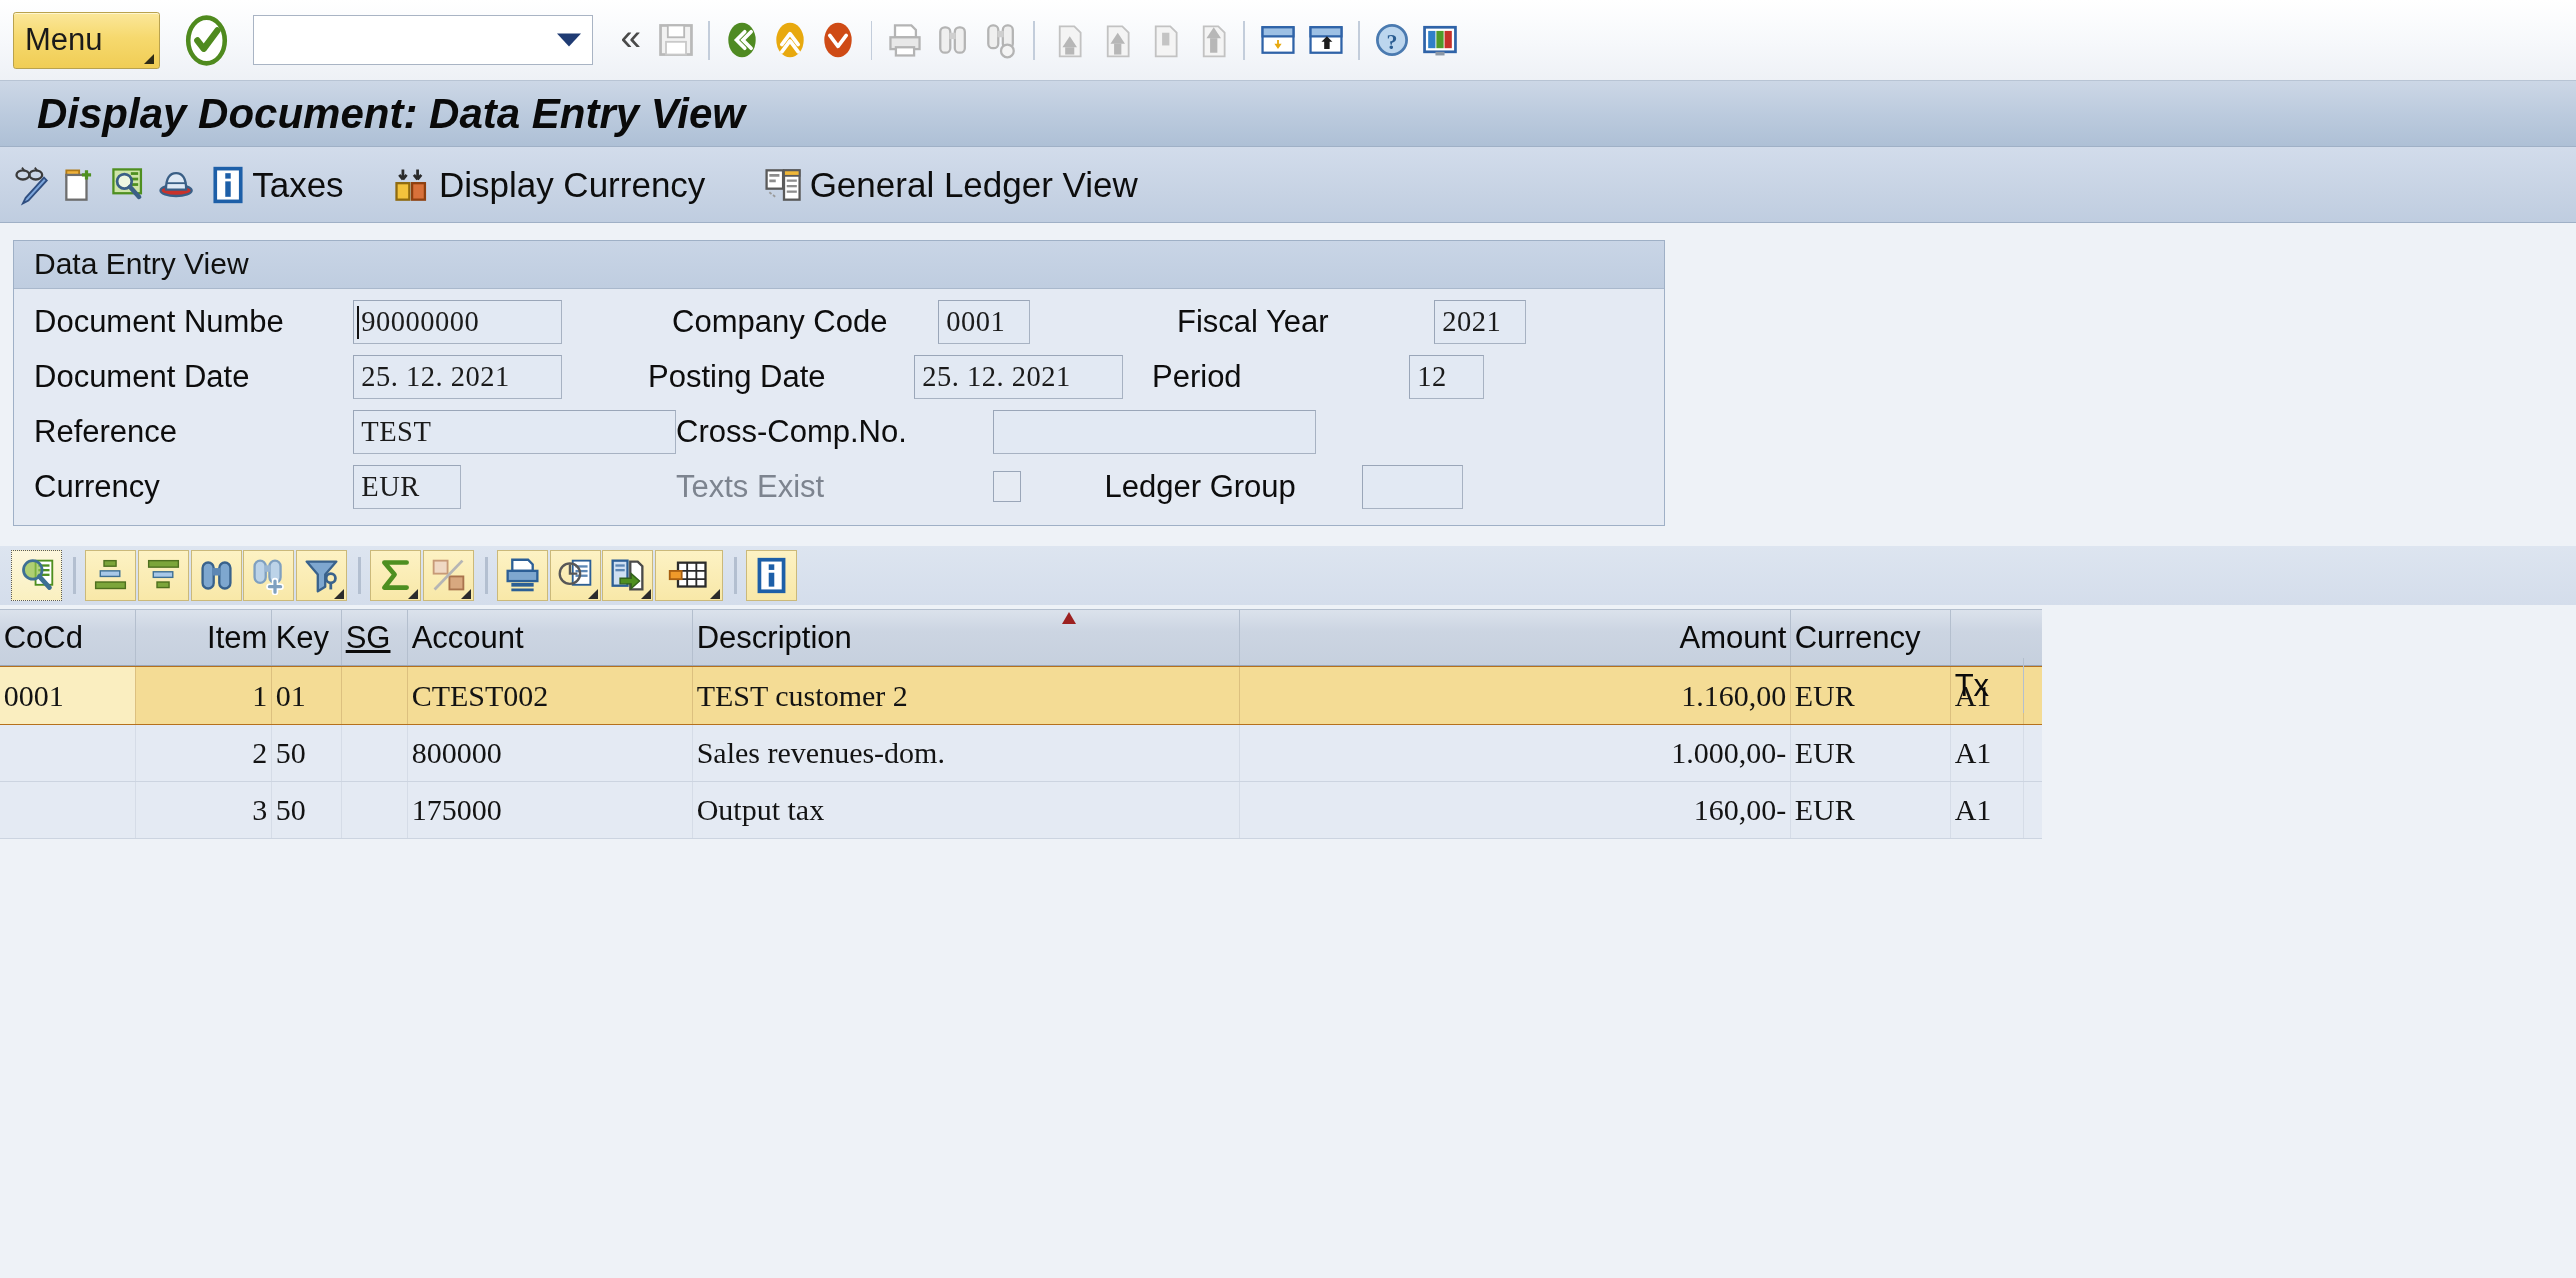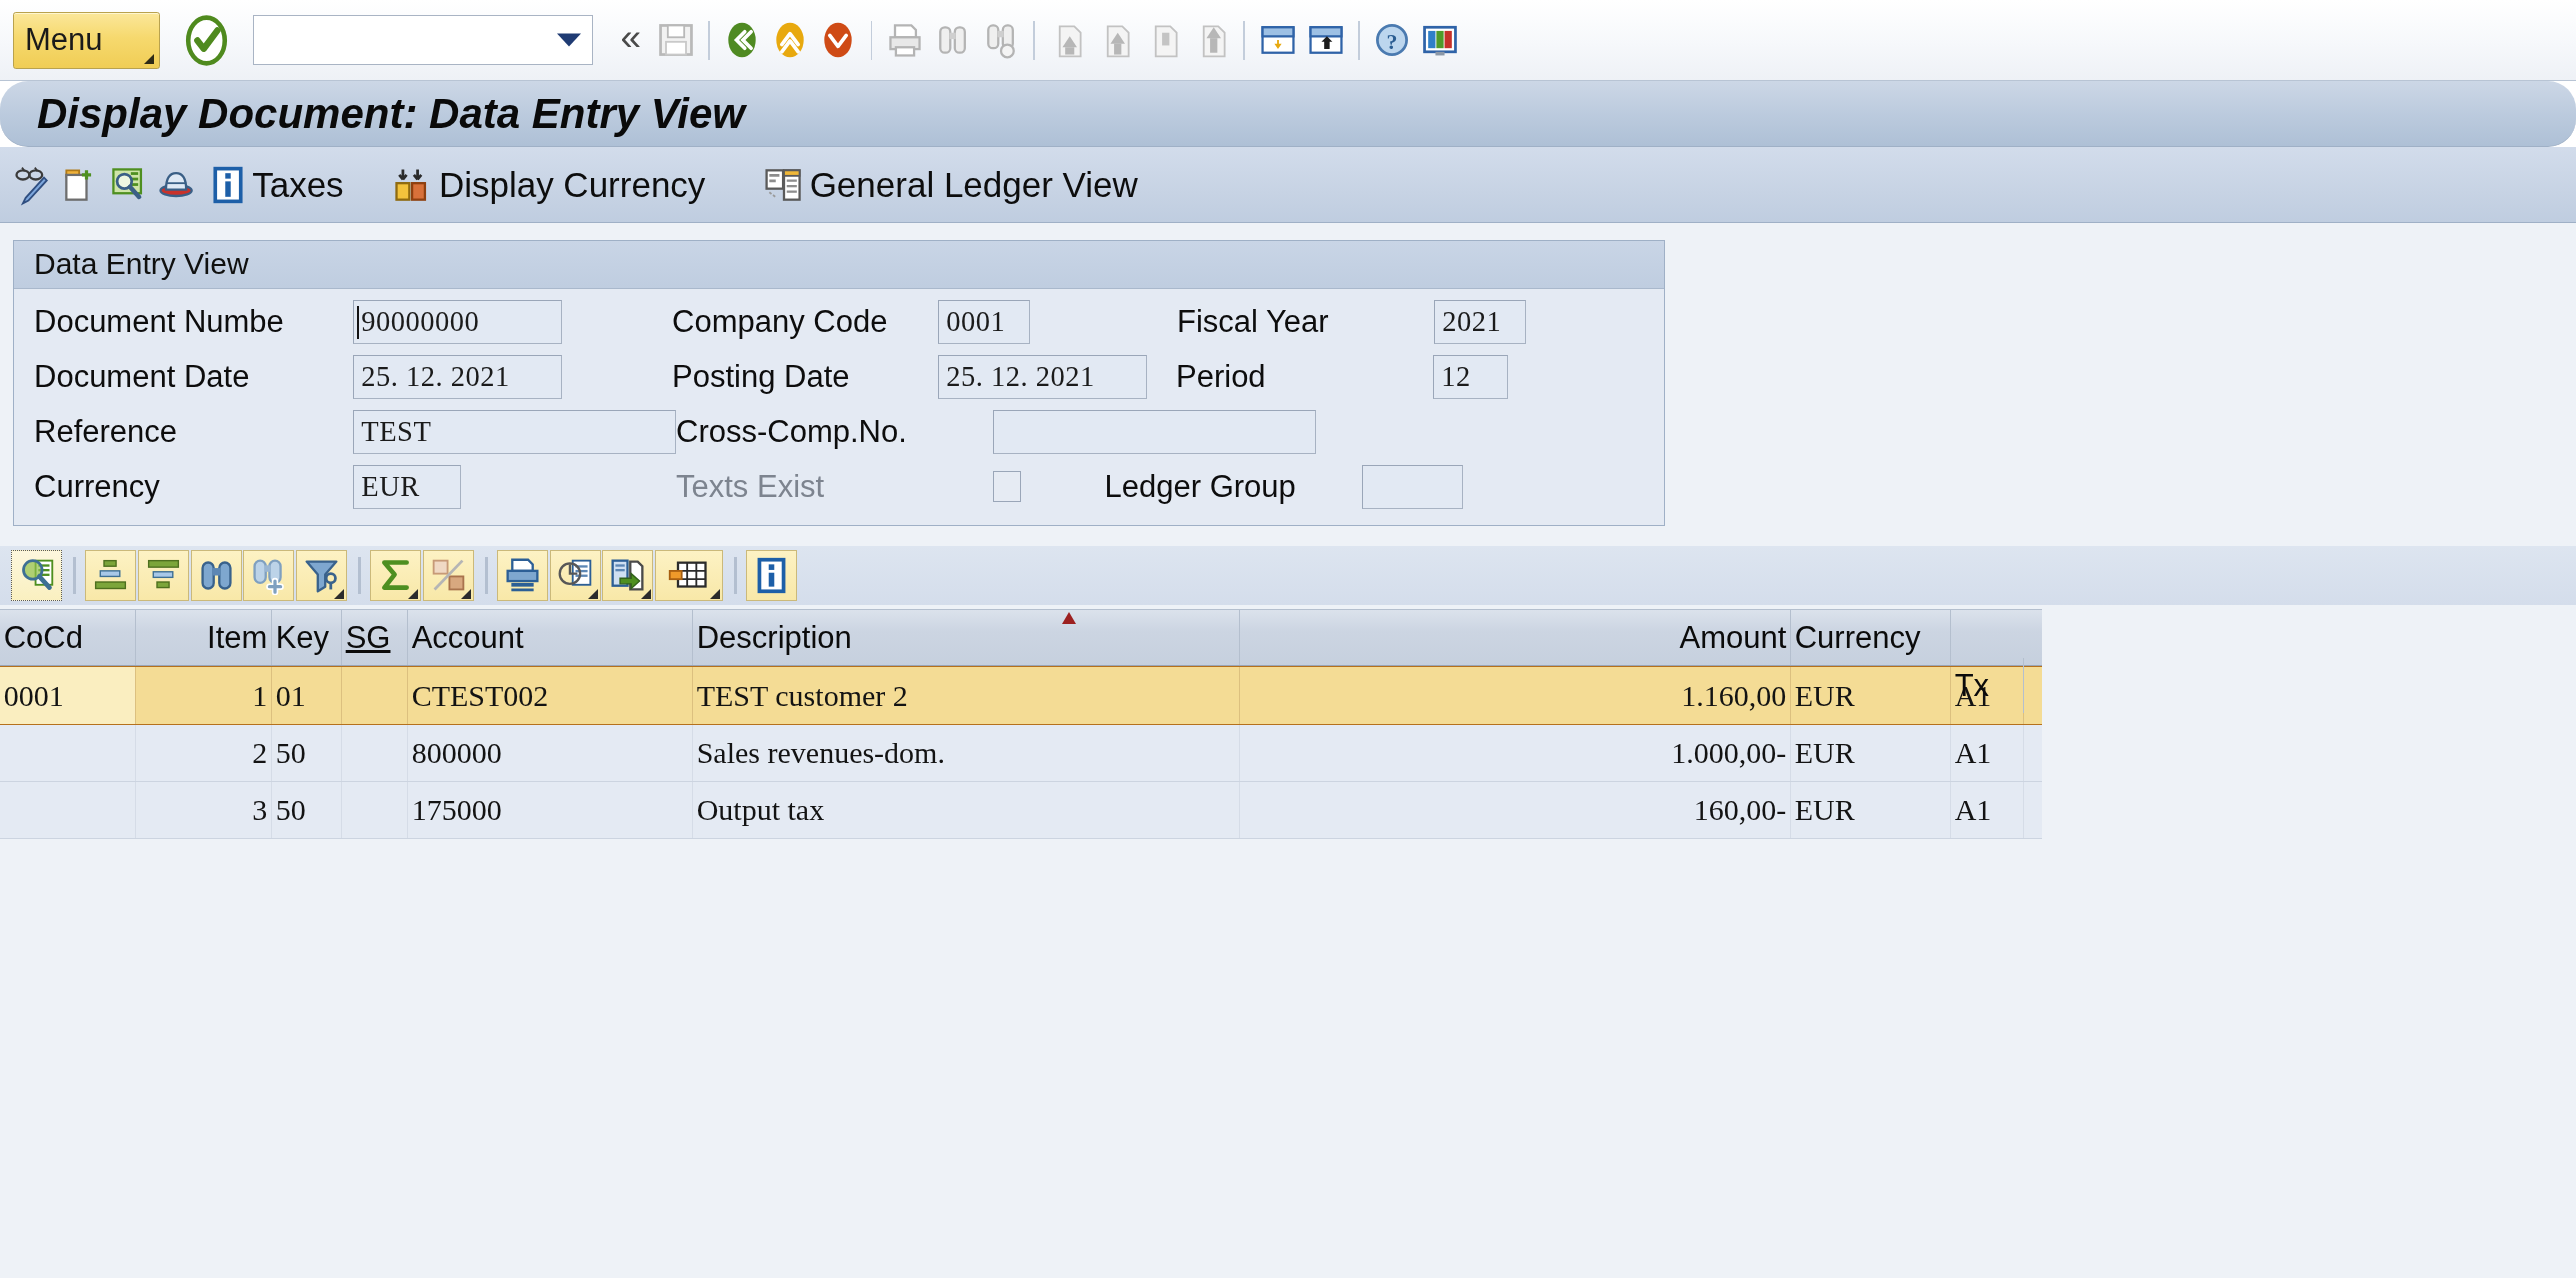--- a/index.html
+++ b/index.html
@@ -96,21 +96,20 @@
     padding-bottom: 5.5px;
   }
 
   
   #title-bar {
     height: 66px;
     background: linear-gradient(to bottom, #ccd7e6 0%, #bccbde 50%, #aec0d6 100%);
     border-bottom: 0.9px solid #9fb0c6;
     display: flex; align-items: center;
     padding-left: 37px;
-    border-radius: 28px;
   }
   #title-bar .title-text {
     font-size: 42px;
     font-weight: bold;
     font-style: italic;
     color: #0a0a0a;
     letter-spacing: 0px;
   }
 
   
@@ -554,21 +553,21 @@
         <span class="fld-input focused" style="width:209px">90000000</span>
         <span class="fld-label" style="width:266px; margin-left:110px">Company Code</span>
         <span class="fld-input" style="width:92px">0001</span>
         <span class="fld-label" style="width:257px; margin-left:147px">Fiscal Year</span>
         <span class="fld-input" style="width:92px">2021</span>
       </div>
 
       <div class="form-row">
         <span class="fld-label" style="width:319px">Document Date</span>
         <span class="fld-input" style="width:209px">25. 12. 2021</span>
-        <span class="fld-label" style="width:266px; margin-left:110px">Posting Date</span>
+        <span class="fld-label" style="width:266px; margin-left:86px">Posting Date</span>
         <span class="fld-input" style="width:209px">25. 12. 2021</span>
         <span class="fld-label" style="width:257px; margin-left:29px">Period</span>
         <span class="fld-input" style="width:75px">12</span>
       </div>
 
       <div class="form-row">
         <span class="fld-label" style="width:319px">Reference</span>
         <span class="fld-input" style="width:323px">TEST</span>
         <span class="fld-label" style="width:317px; margin-left:0px">Cross-Comp.No.</span>
         <span class="fld-input" style="width:323px"></span>

